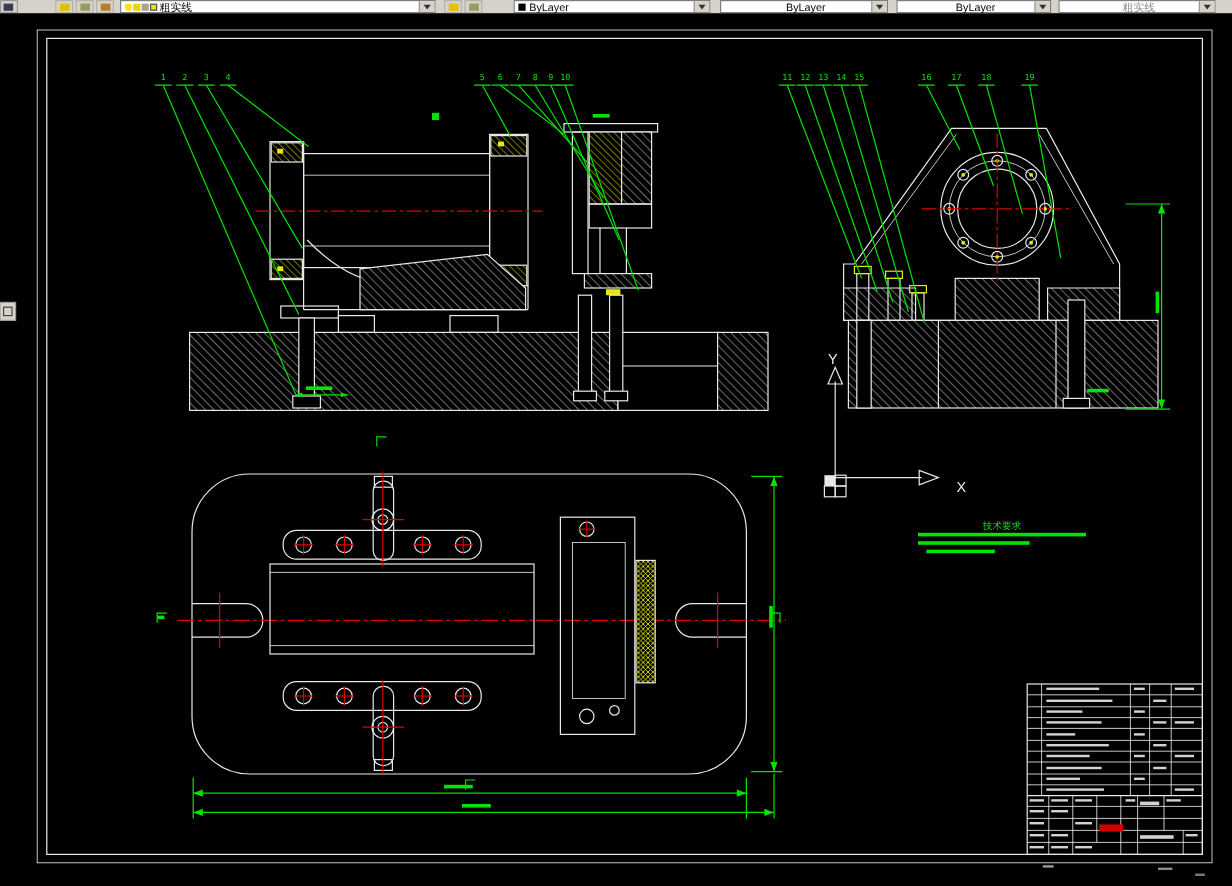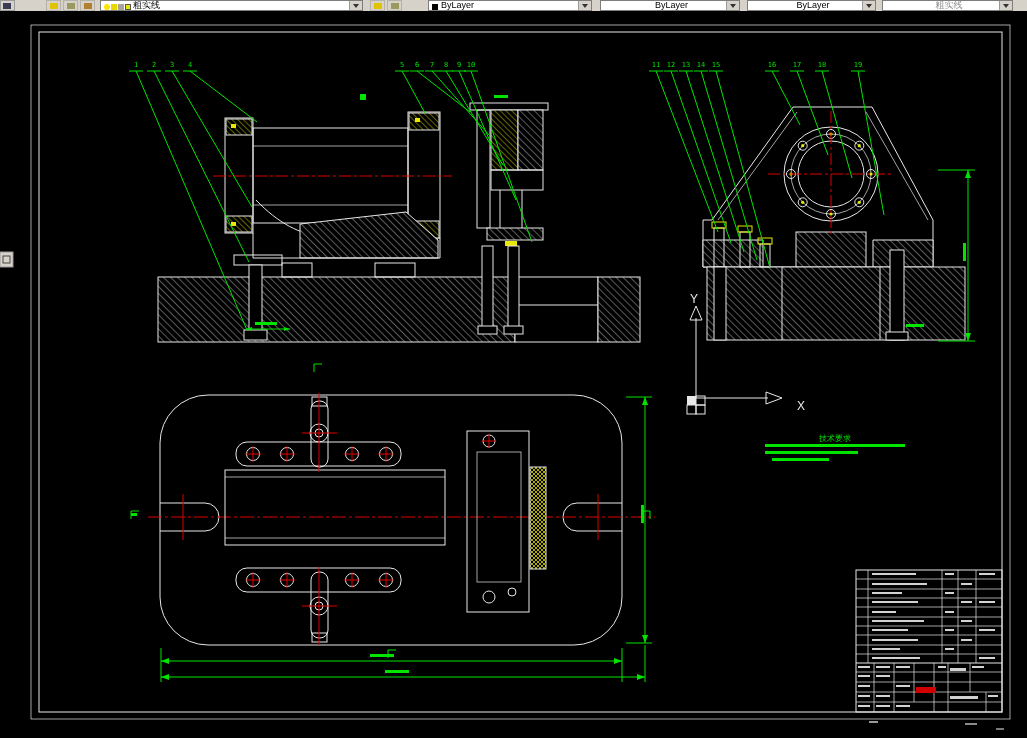--- a/index.html
+++ b/index.html
@@ -4,21 +4,21 @@
 <style>
   *{box-sizing:border-box}
   html,body{margin:0;padding:0}
   body{width:1027px;height:738px;background:#000;position:relative;overflow:hidden;font-family:"Liberation Sans",sans-serif}
   .toolbar{position:absolute;top:0;left:0;width:1027px;height:11px;background:#d6d2c9;z-index:5;overflow:hidden}
   .tb-grip{position:absolute;left:0;top:0;width:15px;height:11px;background:#d6d2c9;border:1px solid #9a9a9a}
   .tb-grip::after{content:"";position:absolute;left:2px;top:2px;width:8px;height:6px;background:#3a3a55}
   .tb-ico{position:absolute;top:0;width:15px;height:11px;background:#d6d2c9;border:1px solid #b5b2a8}
   .tb-ico i{position:absolute;left:3px;top:2px;width:8px;height:6px;display:block}
   .dotY{background:#e0c200}.dotC{background:#9a9a60}.dotM{background:#b08030}
-  .combo{position:absolute;top:0;height:11px;background:#fff;border:1px solid #7d7d7d;display:flex;align-items:flex-end;font-size:9px;color:#000;padding-left:3px}
+  .combo{position:absolute;top:0;height:11px;background:#fff;border:1px solid #7d7d7d;display:flex;align-items:center;font-size:9px;color:#000;padding-left:3px}
   .combo .cv{white-space:nowrap;line-height:10px;overflow:hidden}
   .combo .cv.center{flex:1;text-align:center}
   .combo.disabled .cv{color:#8a8a8a}
   .arrow{position:absolute;right:0;top:0;width:13px;height:100%;background:#d6d2c9;border-left:1px solid #9a9a9a}
   .arrow::after{content:"";position:absolute;left:3px;top:3px;border:3px solid transparent;border-top:4px solid #333}
   .mini{display:inline-block;width:6px;height:6px;margin-right:1px;flex:none}
   .bulb{background:#ffe400;border-radius:50%}
   .sun{background:#e8d800}
   .lock{background:#a8a49a}
   .swY{background:#e8e800;border:1px solid #555;margin-right:2px}

